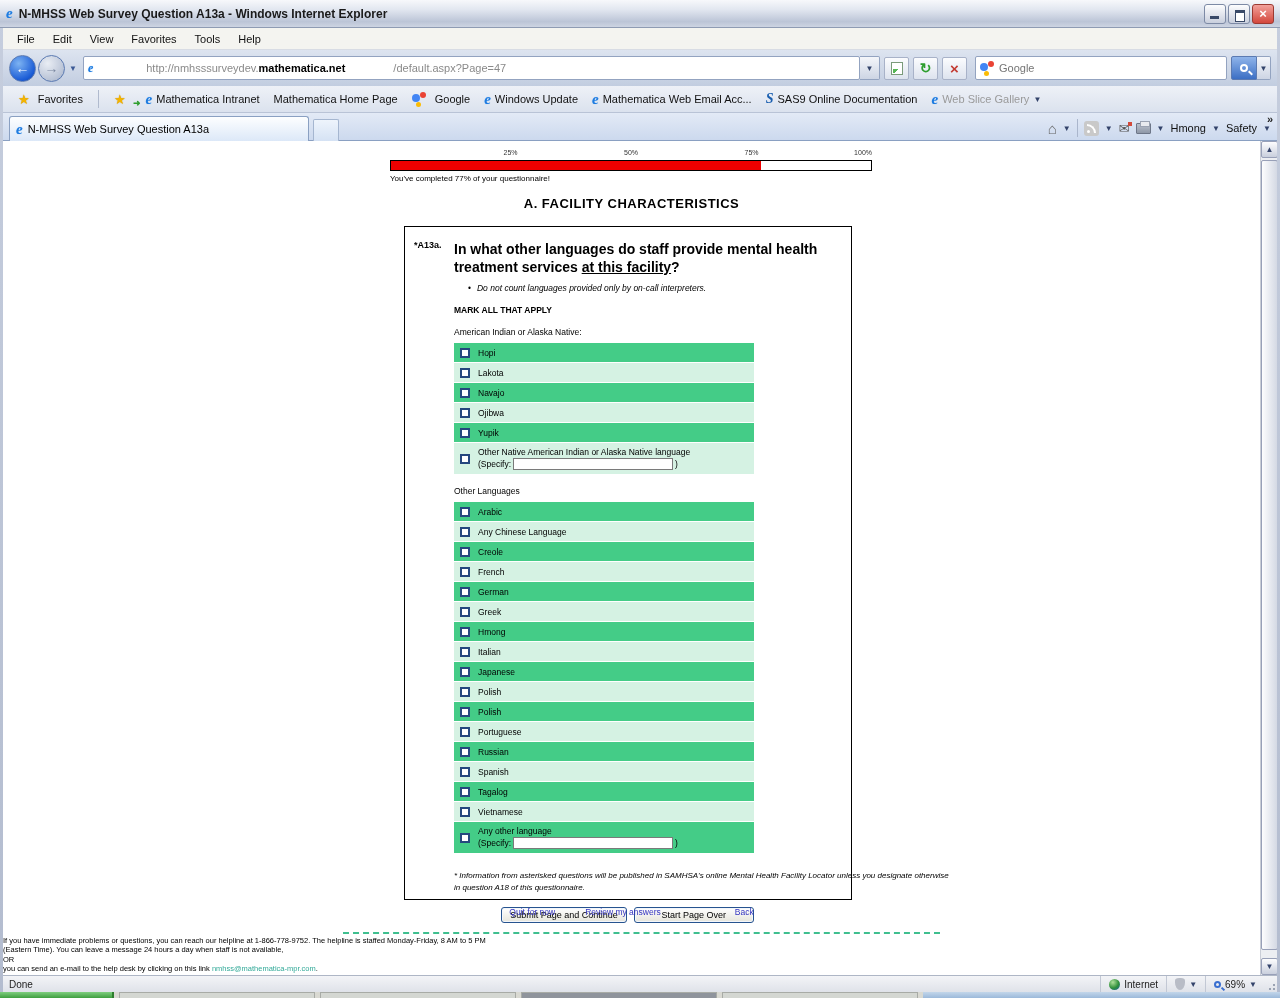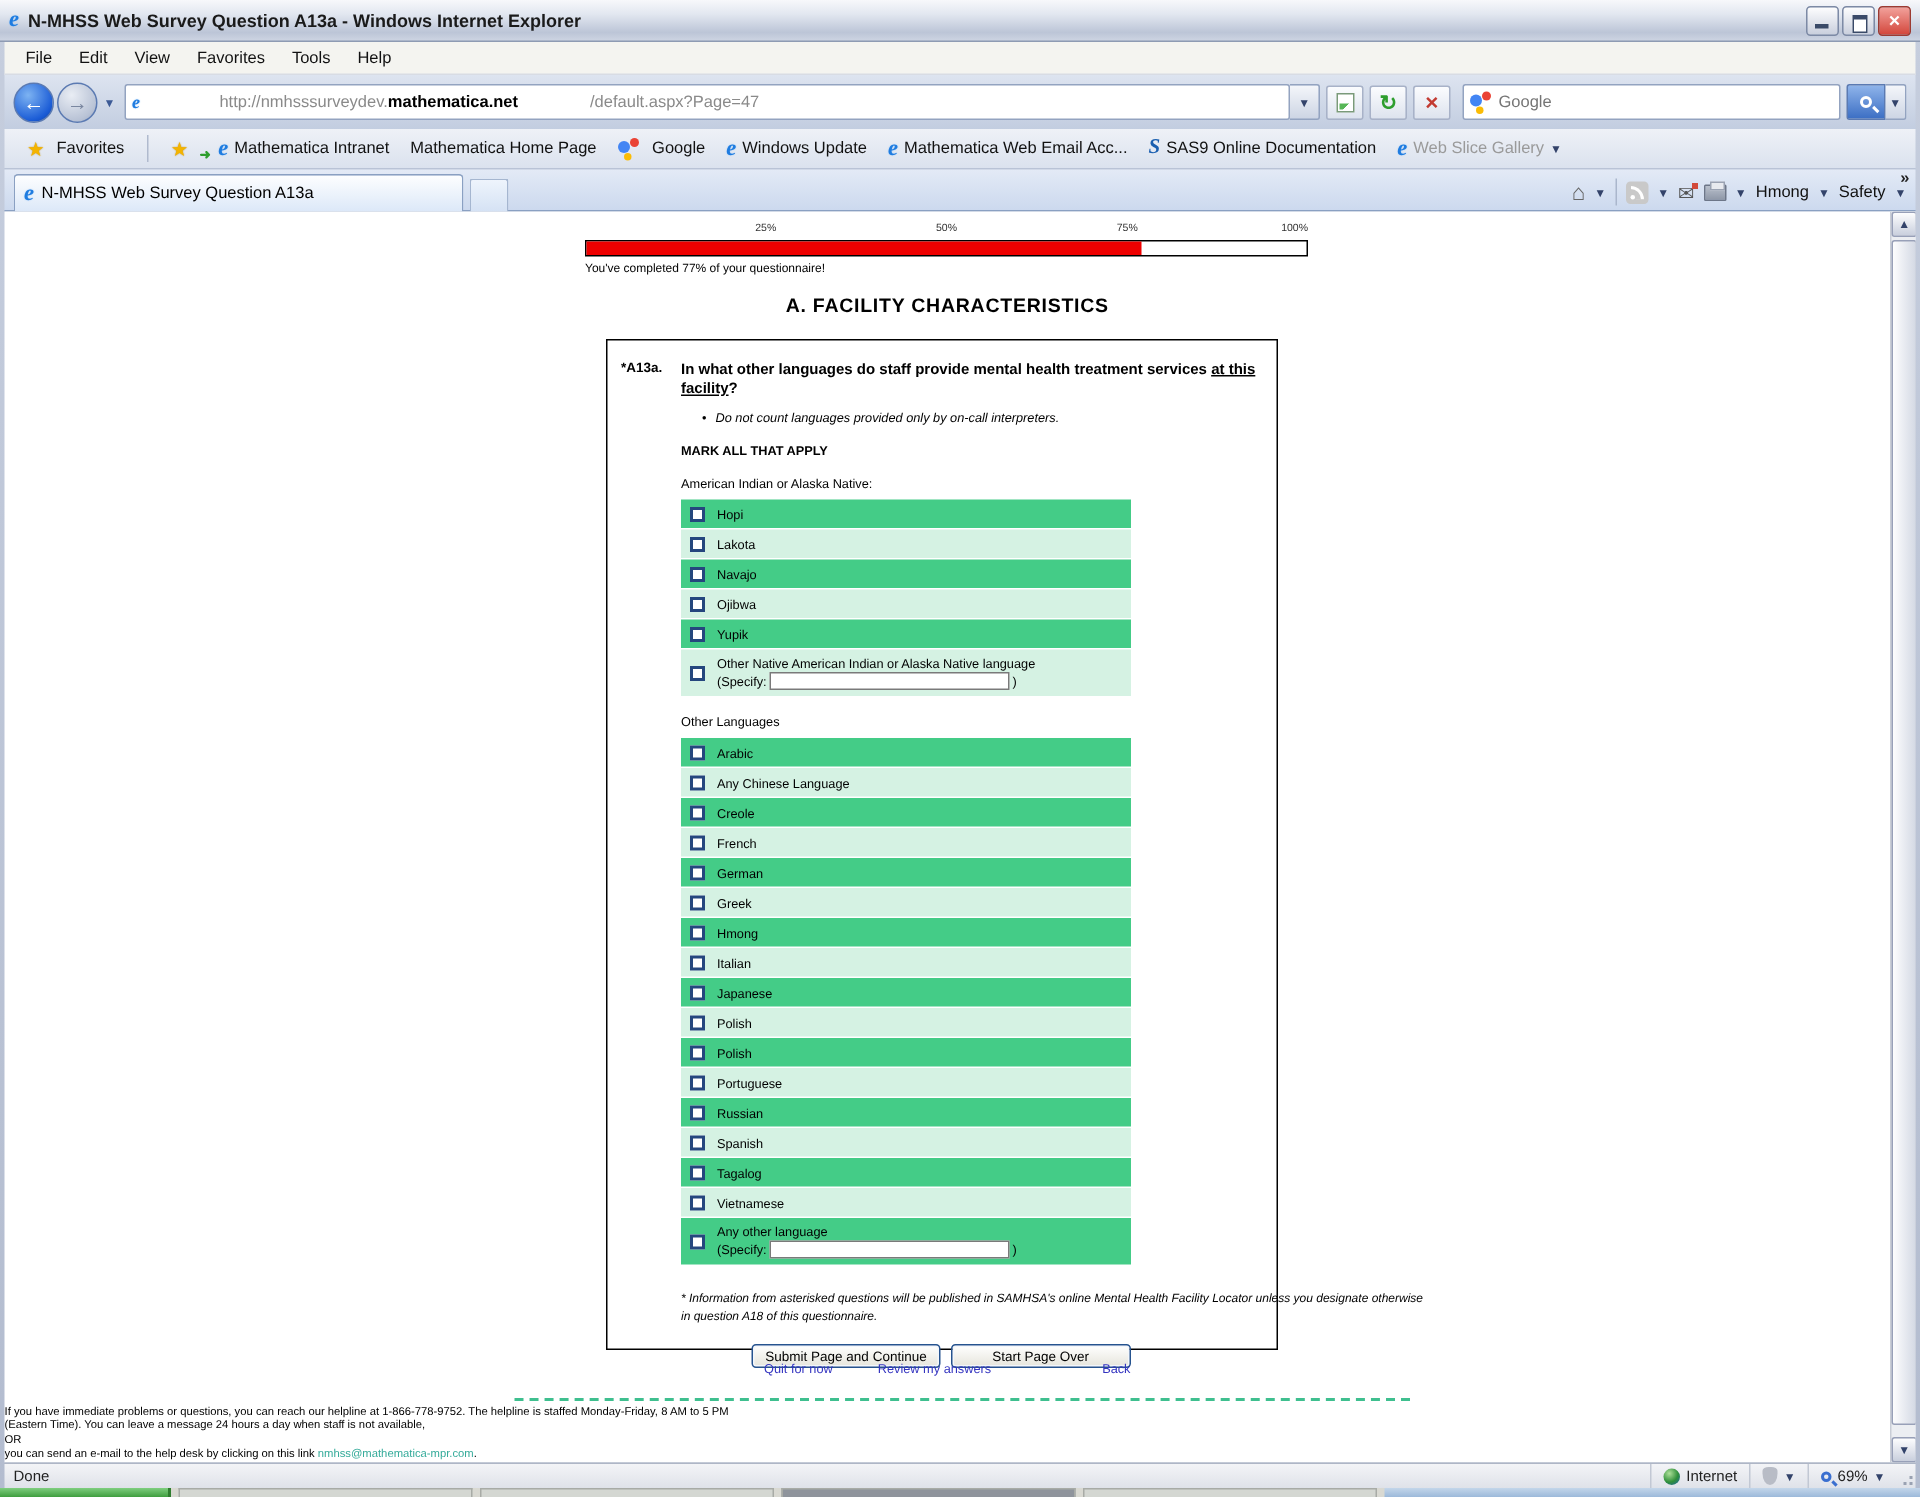--- a/index.html
+++ b/index.html
@@ -115,21 +115,21 @@
   .progress-fill { height:100%; background:var(--progress_fill,#e00); }
   .pcaption { text-align:left; font-size:8px; margin-top:3px; }
 
   .heading { position:absolute; left:0; width:100%; top:55px; text-align:center;
     font-size:13px; font-weight:bold; letter-spacing:0.5px; }
 
   .qbox { position:absolute; left:353px; top:85px; width:448px; height:674px;
     border:1px solid #000; padding:13px 10px 0 9px;margin-left:48px; }
   .qrow { display:flex; }
   .qnum { width:40px; font-weight:bold; font-size:9px; flex-shrink:0; }
-  .qtext { font-weight:bold; font-size:10px; line-height:1.3; }
+  .qtext { font-weight:bold; font-size:14px; line-height:1.3; }
   .qtext .ul { text-decoration:underline; }
   .bullet-line { margin:7px 0 0 54px; font-style:italic; font-size:8.5px; }
   .bullet-line::before { content:"•"; margin-right:6px; font-style:normal; }
   .markall { margin:12px 0 0 40px; font-weight:bold; font-size:8.5px; }
   .grouplabel { margin:12px 0 6px 40px; font-size:8.5px; }
   .cblist { margin-left:40px; width:300px; }
   .cbrow { height:19px; margin-bottom:1px; display:flex; align-items:center; }
   .cbrow.dark { background:var(--row_dark,#44cc87); }
   .cbrow.light { background:var(--row_light,#d5f2e3); }
   .cbrow.other { height:31px; }

